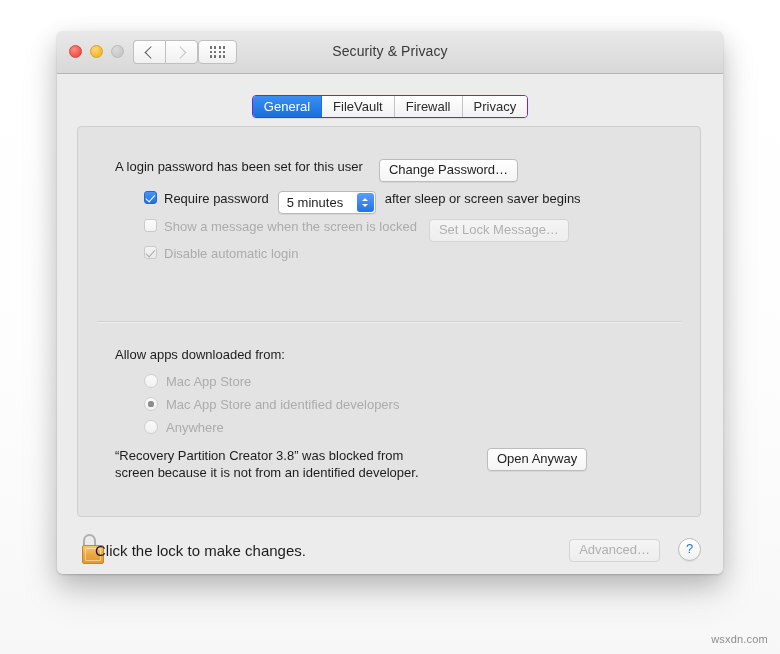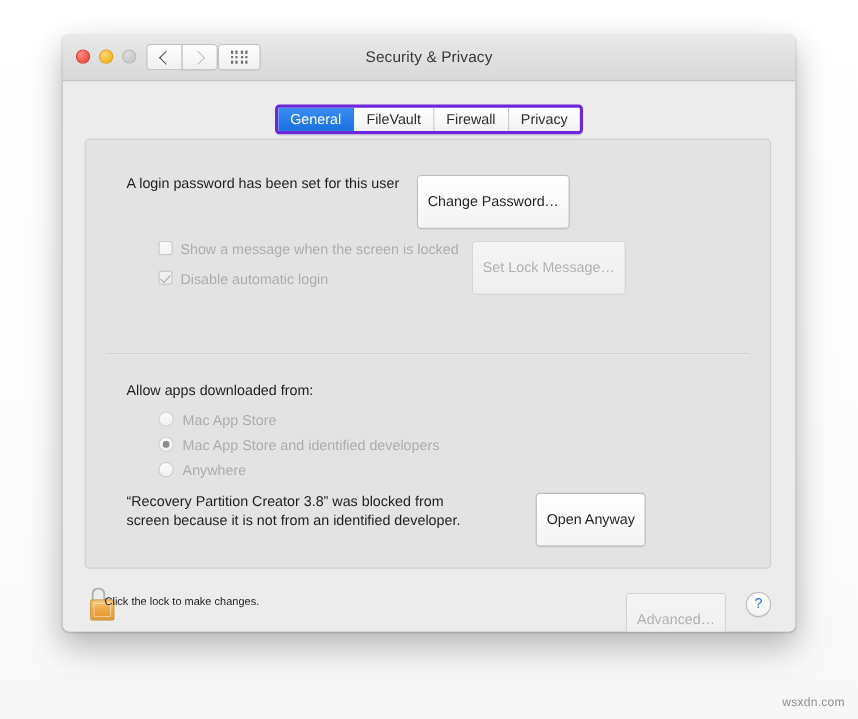--- a/index.html
+++ b/index.html
@@ -153,21 +153,21 @@
   
   .tabbar {
     position: absolute;
     top: 21px;
     left: 0; right: 0;
     display: flex;
     justify-content: center;
   }
   .tabs {
     display: flex;
-    border: 3px solid #6d28d9;
+    border: 1px solid #6d28d9;
     border-radius: 4px;
     overflow: hidden;
     box-shadow: 0 1px 1px rgba(0,0,0,0.07);
   }
   .tab {
     padding: 0 11px;
     height: 21px;
     line-height: 21px;
     font-size: 13px;
     color: #2b2b2b;
@@ -199,21 +199,21 @@
   .lbl { font-size: 13px; color: #1d1d1d; }
   .lbl.dim { color: #acacac; }
 
   
   .pushbtn {
     font-size: 13px;
     color: #232323;
     background: linear-gradient(180deg, #ffffff 0%, #f4f4f4 100%);
     border: 1px solid #bcbcbc;
     border-radius: 4px;
-    padding: 13px 9px;
+    padding: 0 9px;
     height: 21px;
     line-height: 20px;
     box-shadow: 0 1px 0.5px rgba(0,0,0,0.06);
     white-space: nowrap;
   }
   .pushbtn.disabled {
     color: #b0b0b0;
     background: linear-gradient(180deg, #f4f4f4 0%, #eeeeee 100%);
     border-color: #d4d4d4;
     box-shadow: none;
@@ -368,21 +368,21 @@
     content: "";
     position: absolute;
     left: 2px; right: 2px; top: 2px; bottom: 2px;
     border: 1px solid rgba(255,255,255,0.45);
     border-radius: 1px;
   }
   .locktext {
     position: absolute;
     left: 38px;
     top: 8px;
-    font-size: 10px;
+    font-size: 15px;
     color: #1d1d1d;
     white-space: nowrap;
   }
 
   .advanced {
     position: absolute;
     right: 63px;
     top: 5px;
   }
   .helpbtn {
@@ -466,20 +466,34 @@
         </div>
       </div>
 
       <div class="panel">
 
         <div class="row" style="left:37px; top:32px;">
           <span class="lbl">A login password has been set for this user</span>
           <span class="pushbtn" style="margin-left:16px;">Change Password…</span>
         </div>
 
+        <div class="row" style="left:66px; top:64px;">
+          <span class="cbox on">
+              <span class="tick"></span>
+            </span>
+          <span class="lbl">Require password</span>
+          <span class="popup">
+            <span class="val">5 minutes</span>
+            <span class="steps">
+              <span class="arr up"></span>
+              <span class="arr down"></span>
+            </span>
+          </span>
+          <span class="lbl">after sleep or screen saver begins</span>
+        </div>
 
         <div class="row" style="left:66px; top:92px;">
           <span class="cbox off"></span>
           <span class="lbl dim">Show a message when the screen is locked</span>
           <span class="pushbtn disabled" style="margin-left:12px;">Set Lock Message…</span>
         </div>
 
         <div class="row" style="left:66px; top:119px;">
           <span class="cbox ondim">
               <span class="tick"></span>

